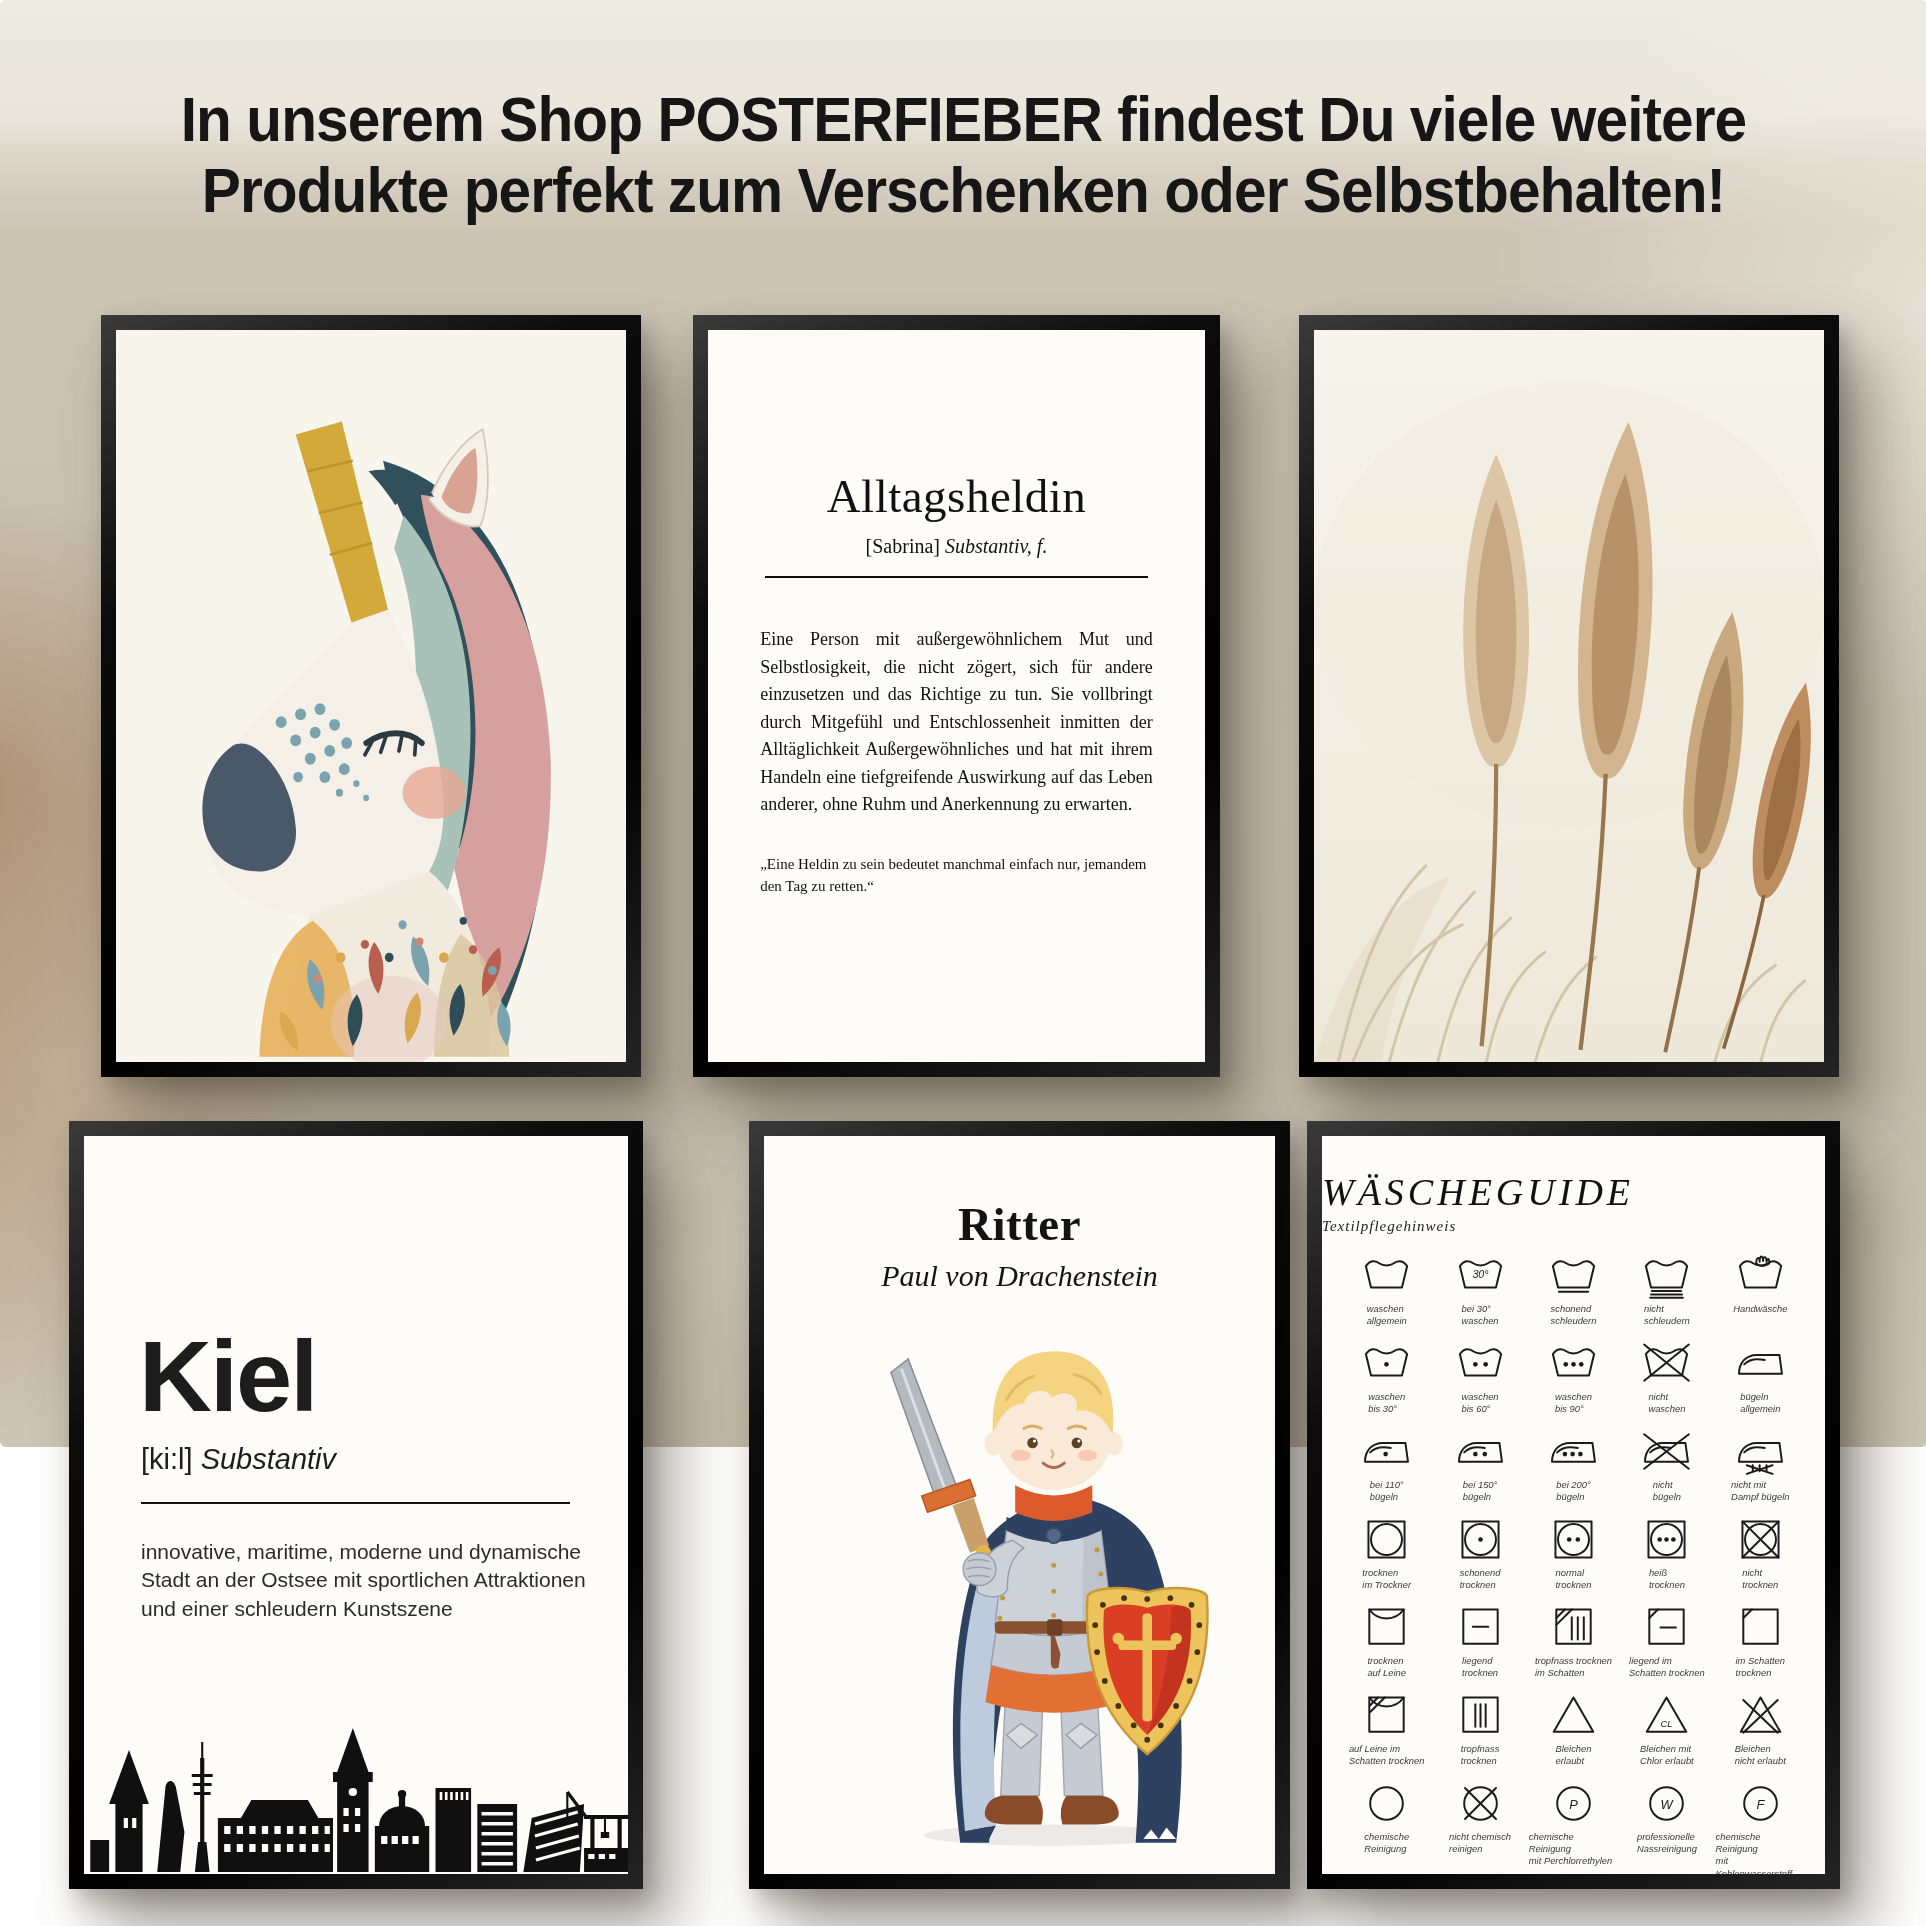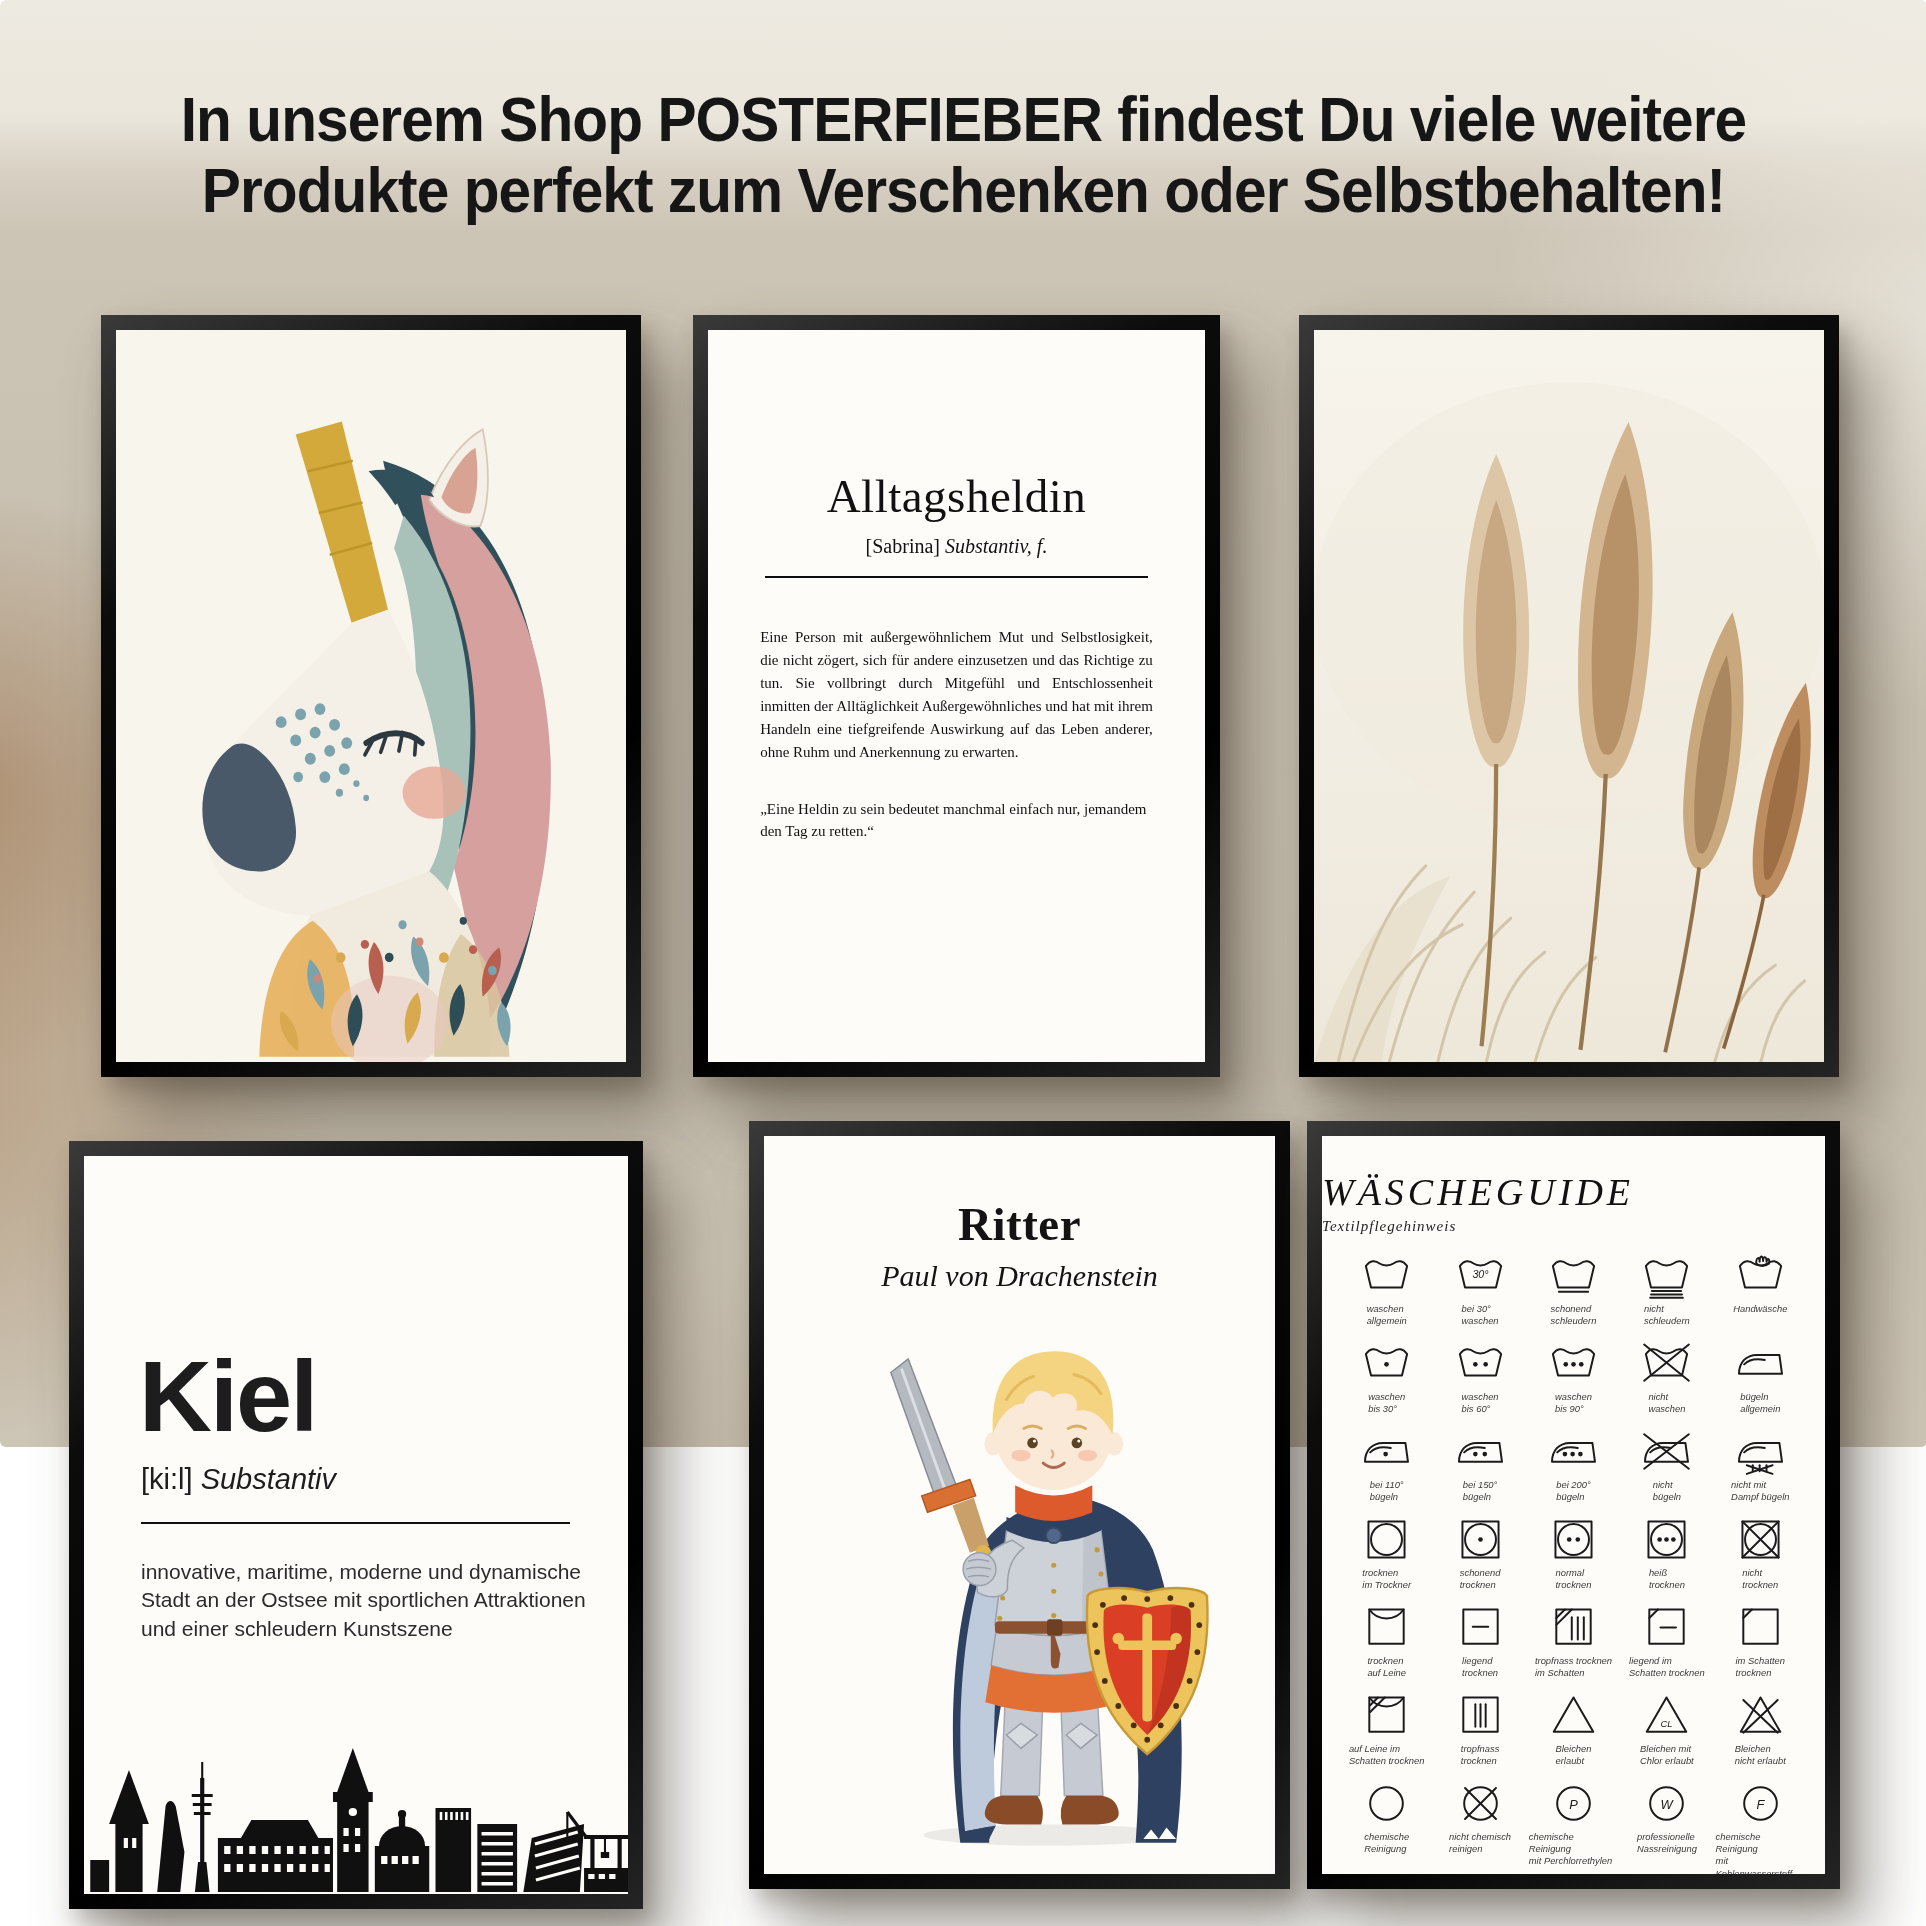--- a/index.html
+++ b/index.html
@@ -21,21 +21,21 @@
   .frame{position:absolute;background:linear-gradient(148deg,#3a3a3a 0%,#0c0c0c 28%,#000 68%,#242424 100%);
     box-shadow:30px 42px 59px rgba(63,53,40,.45), 8px 12px 20px rgba(63,53,40,.28);}
   .paper{position:absolute;inset:15px;background:#fdfcf9;overflow:hidden;}
   .art{position:absolute;inset:0;width:100%;height:100%;}
   
   .poster-def{font-family:"Liberation Serif",serif;color:#111;text-align:center;}
   .poster-def h2{margin:139px 0 0;font-size:47px;font-weight:400;letter-spacing:0.5px;}
   .poster-def .sub{margin:12px 0 0;font-size:20px;}
   .poster-def .sub i{font-style:italic;}
   .rule{width:77%;margin:18px auto 0;border-top:2px solid #0d0d0d;}
-  .poster-def .def{width:79%;margin:48px auto 0;font-size:15px;line-height:1.53;text-align:justify;}
+  .poster-def .def{width:79%;margin:48px auto 0;font-size:18px;line-height:1.53;text-align:justify;}
   .poster-def .syn{width:79%;margin:26px auto 0;font-size:15px;line-height:1.5;text-align:left;padding-left:87px;text-indent:-87px;box-sizing:border-box;}
   .poster-def .quote{width:79%;margin:34px auto 0;font-size:15px;line-height:1.5;text-align:left;}
   
   .poster-kiel{color:#1d1d1d;}
   .poster-kiel h2{margin:193px 0 0 55px;font-size:101px;line-height:.95;font-weight:700;letter-spacing:-2px;}
   .poster-kiel .sub{margin:18px 0 0 57px;font-size:29px;}
   .poster-kiel .sub i{font-style:italic;}
   .poster-kiel .rule2{width:calc(100% - 115px);margin:26px 0 0 57px;border-top:2.5px solid #111;}
   .poster-kiel .def{width:465px;margin:34px 0 0 57px;font-size:21px;line-height:1.36;color:#2b2b2b;}
   .poster-kiel .quote{width:465px;margin:30px 0 0 57px;font-size:21px;line-height:1.36;color:#2b2b2b;}
@@ -198,21 +198,21 @@
 
         <g transform="rotate(12 388 350)">
           <path d="M388,268 C373,300 366,350 372,402 C376,428 383,438 388,436 C393,438 400,428 404,402 C410,350 403,300 388,268 Z" fill="#bd8d5f"></path>
           <path d="M388,296 C379,320 375,358 380,396 C383,416 386,424 388,422 C390,424 393,416 396,396 C401,358 397,320 388,296 Z" fill="#99683f" opacity=".85"></path>
           <path d="M388,434 C388,478 384,520 380,556" stroke="#8a653e" stroke-width="3" fill="none"></path>
         </g>
       </svg>
     </div>
   </div>
 
-  <div class="frame" style="left:69px;top:1121px;width:574px;height:768px;margin-top:20px;">
+  <div class="frame" style="left:69px;top:1121px;width:574px;height:768px;">
     <div class="paper poster-kiel">
       <h2>Kiel</h2>
       <p class="sub"><span>[ki:l]</span> <i>Substantiv</i></p>
       <div class="rule2"></div>
       <p class="def">innovative, maritime, moderne und dynamische Stadt an der Ostsee mit sportlichen Attraktionen und einer schleudern Kunstszene</p>
       <svg class="skyline" viewBox="0 0 520 150" preserveAspectRatio="none">
         <g fill="#101010">
           <rect x="6" y="118" width="18" height="32"></rect>
           <rect x="30" y="80" width="26" height="70"></rect>
           <polygon points="24,82 43,28 62,82"></polygon>

